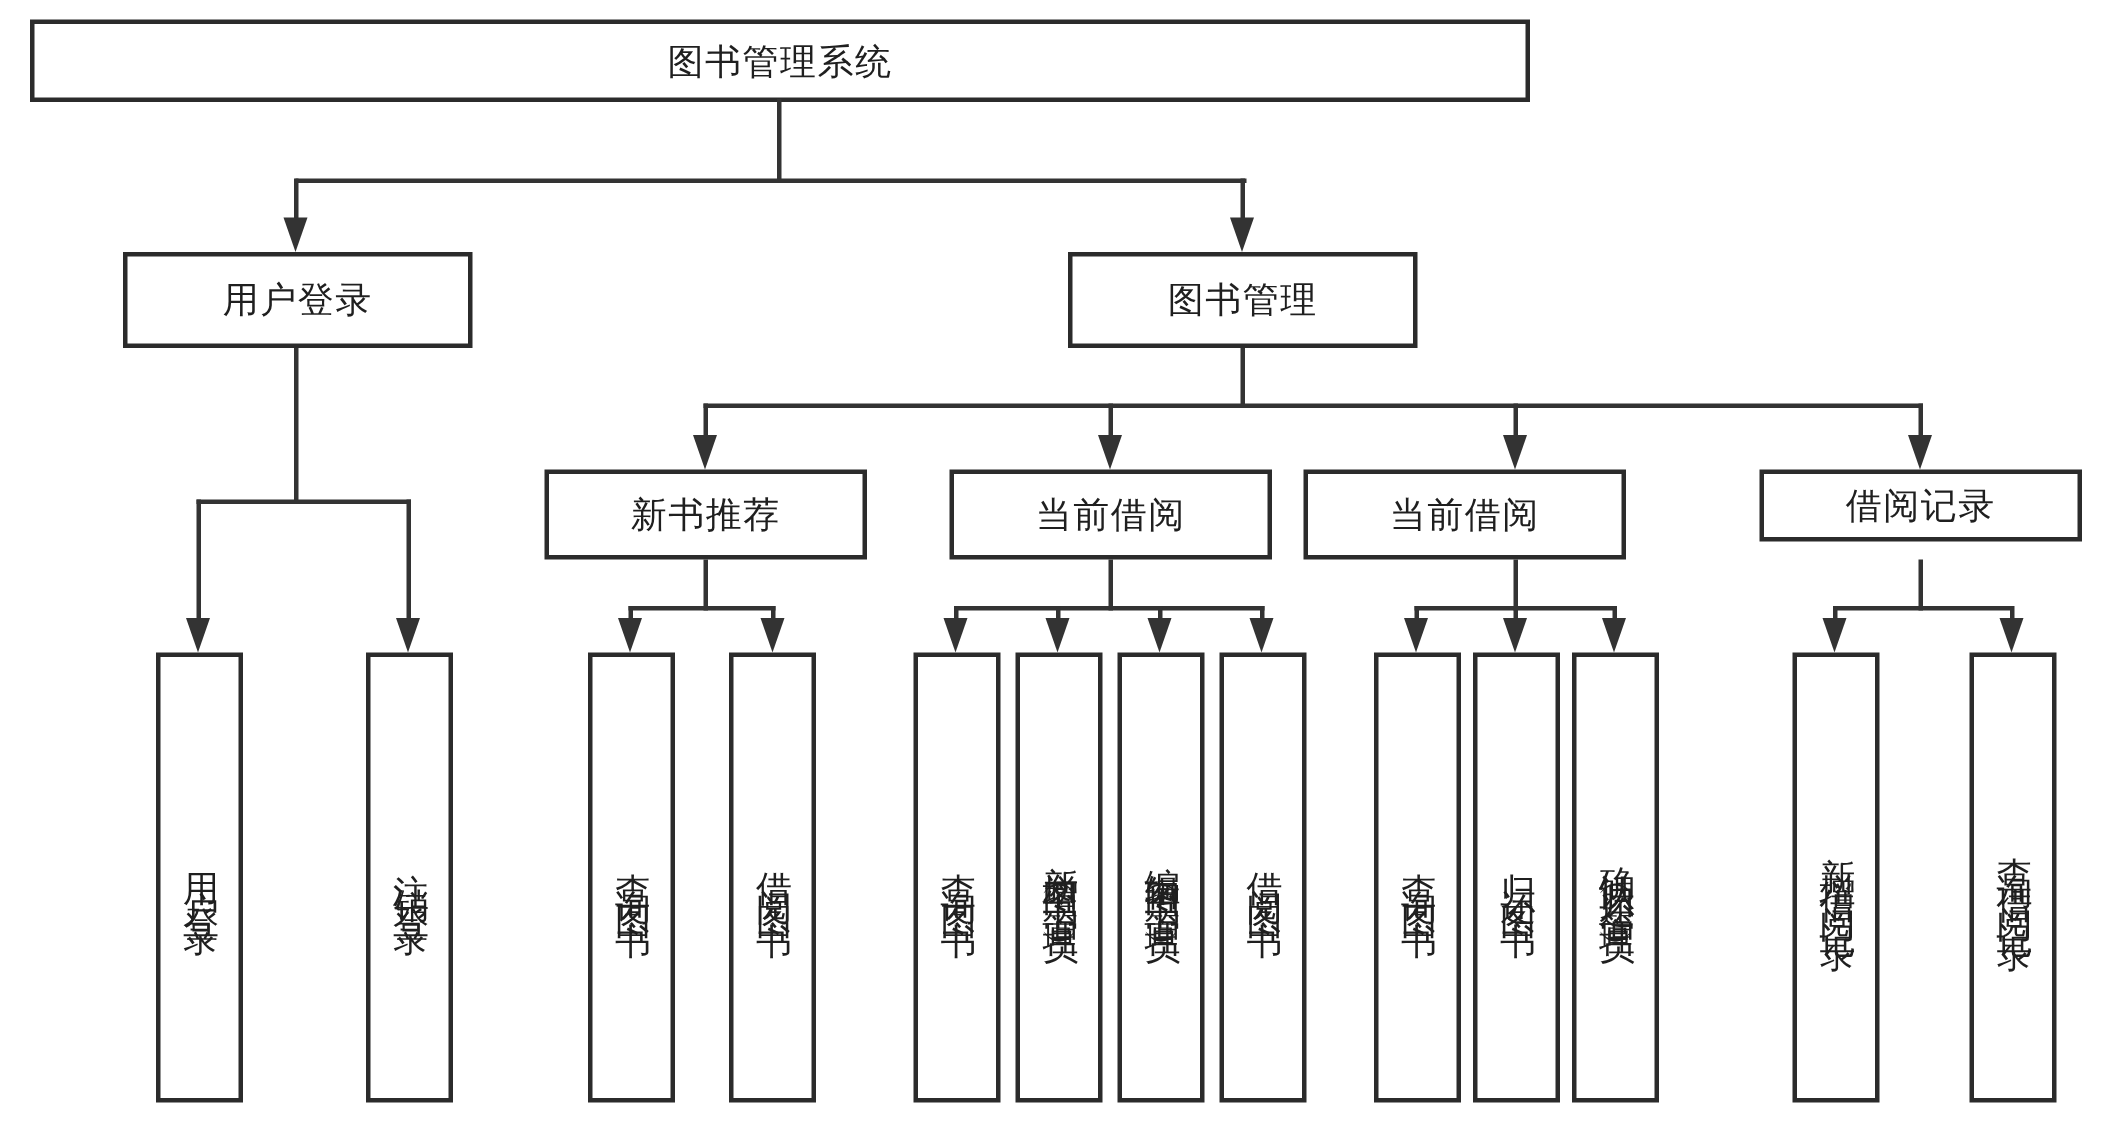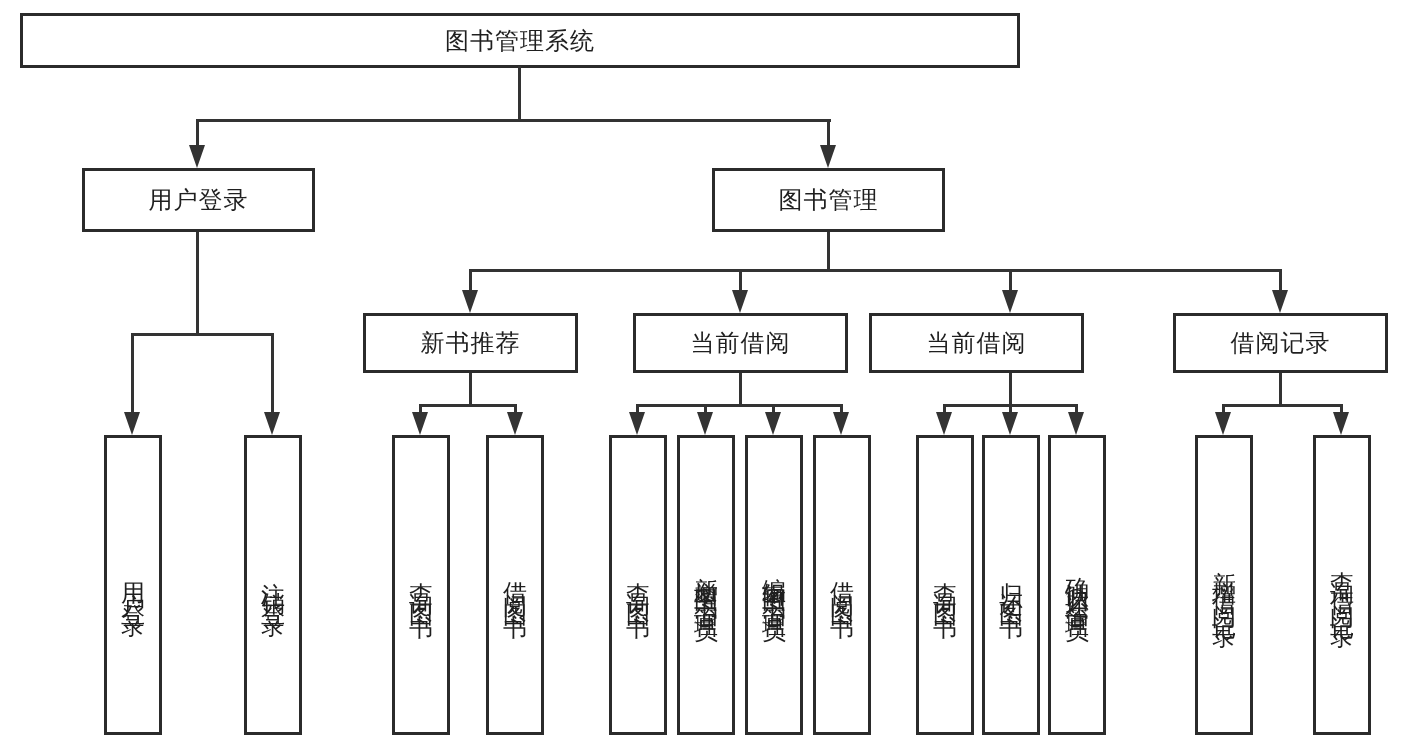--- a/index.html
+++ b/index.html
@@ -46,21 +46,21 @@
 
   <div class="box" style="left:712px;top:168px;width:233px;height:64px;">
     <span class="lbl">图书管理</span>
   </div>
   <div class="box" style="left:633px;top:313px;width:215px;height:60px;">
     <span class="lbl">当前借阅</span>
   </div>
   <div class="box" style="left:869px;top:313px;width:215px;height:60px;">
     <span class="lbl">当前借阅</span>
   </div>
-  <div class="box" style="left:1173px;top:313px;width:215px;height:60px;">
+  <div class="box" style="left:1173px;top:313px;width:215px;height:48px;">
     <span class="lbl">借阅记录</span>
   </div>
 
   <div class="box vbox" style="left:104px;top:435px;width:58px;height:300px;">
     <span class="lbl">用户登录</span>
   </div>
   <div class="box vbox" style="left:244px;top:435px;width:58px;height:300px;">
     <span class="lbl">注销登录</span>
   </div>
 

